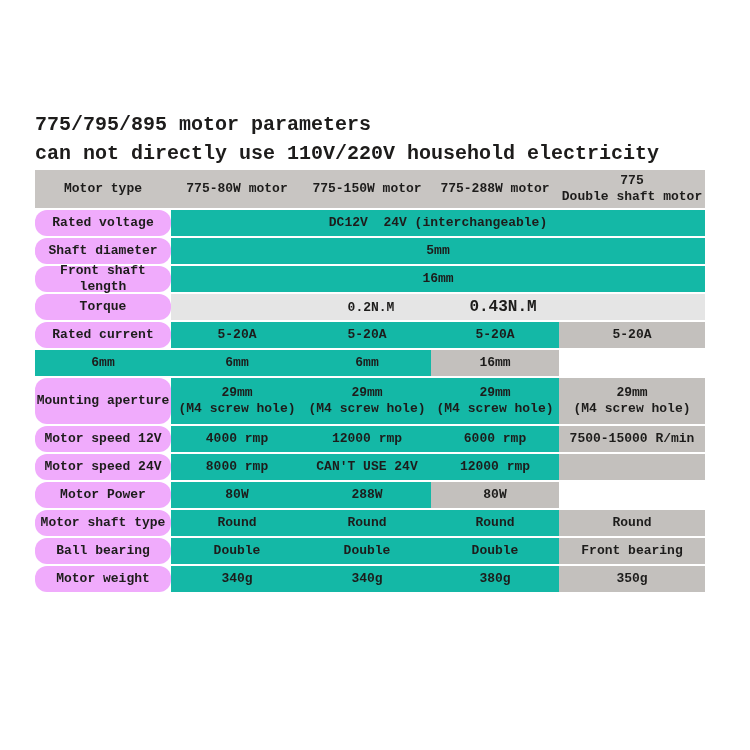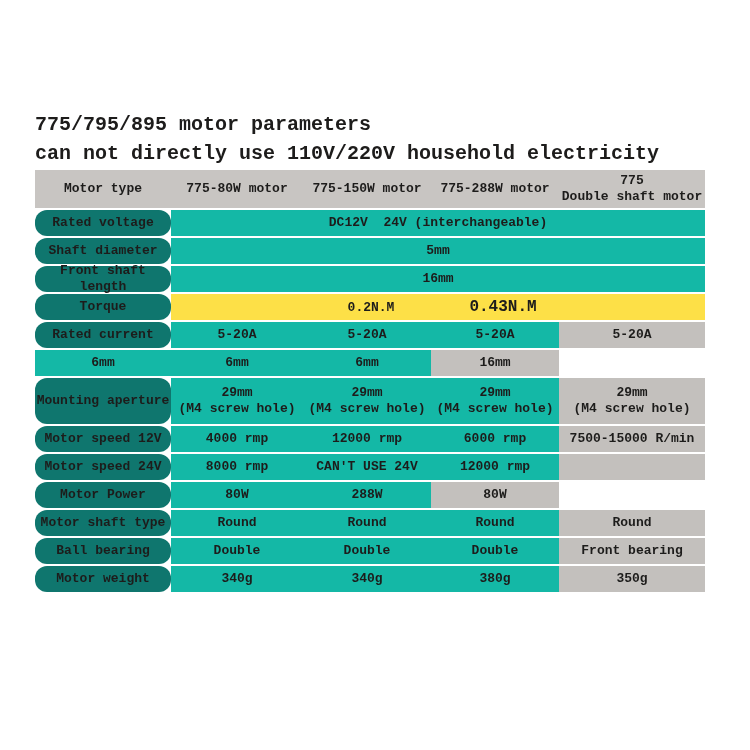--- a/index.html
+++ b/index.html
@@ -42,28 +42,28 @@
     height: 26px;
     display: flex;
     align-items: center;
     justify-content: center;
     text-align: center;
     font-size: 13px;
     font-weight: bold;
     white-space: pre-wrap;
     line-height: 1.25;
   }
-  .label-cell { background: #0f766e; border-radius: 12px; }
+  .label-cell { background: #f0abfc; border-radius: 12px; }
   .header-row .cell { background: #c8c5c2; height: 38px; }
   .hi { background: #c3c0bd; }
   .span-cell { grid-column: 2 / 6; }
   .tall .cell { height: 46px; }
   .torque-span {
     grid-column: 2 / 6;
-    background: #fde047;
+    background: #e5e5e5;
     height: 26px;
     display: grid;
     grid-template-columns: 132px 128px 128px 146px;
     column-gap: 4px;
     align-items: center;
   }
   .torque-v1 { grid-column: 2; text-align: center; font-size: 13px; font-weight: bold; }
   .torque-v2 { grid-column: 3; text-align: center; font-size: 16px; font-weight: bold; }
 </style>
 </head>

